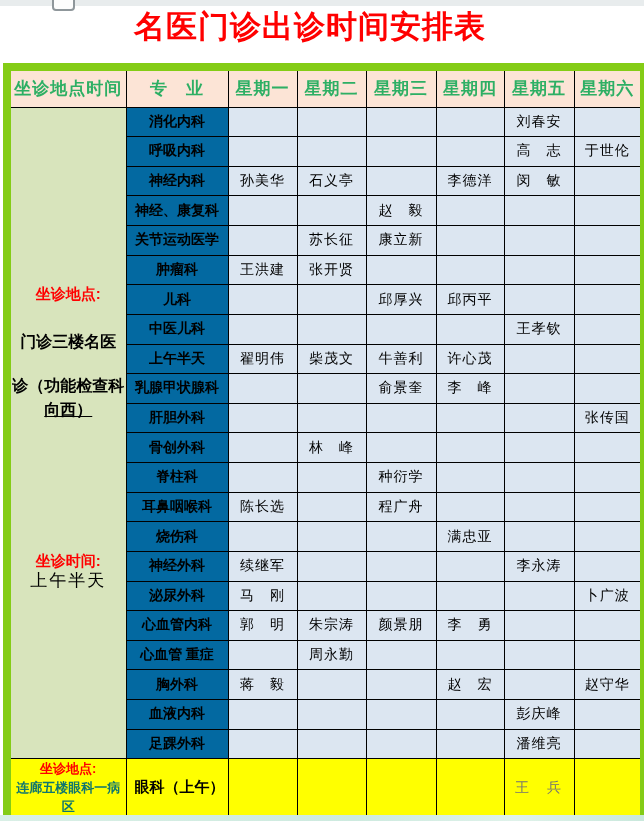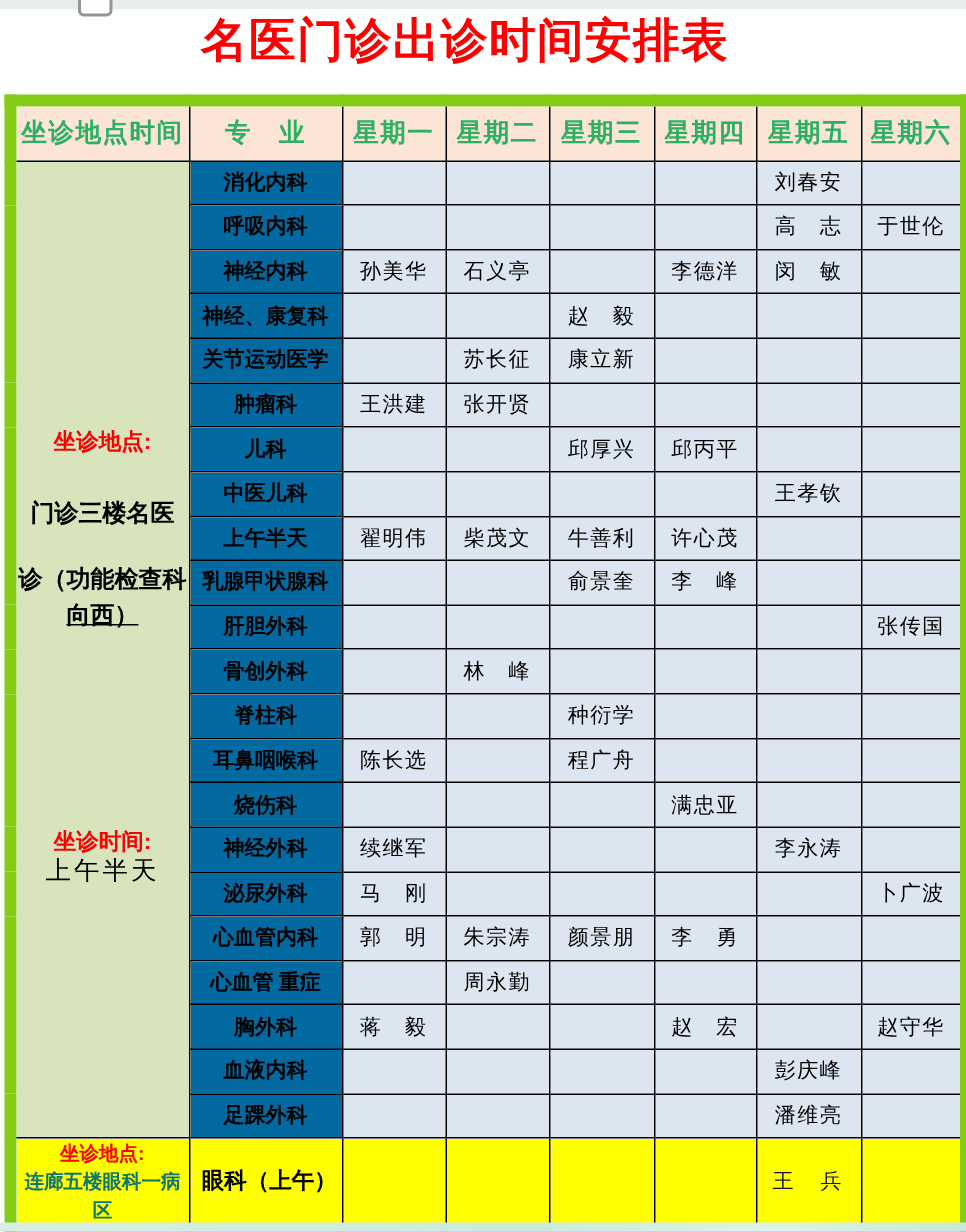--- a/index.html
+++ b/index.html
@@ -99,21 +99,21 @@
     font-weight: bold;
     font-size: 15px;
     text-align: left;
     padding-left: 8px;
     color: #000;
     margin-top: 16px;
   }
   td.eye-day {
     font-size: 14px;
     text-align: center;
-    color: #0f172a;
+    color: #737373;
     letter-spacing: 2px;
   }
 
   .bottom-strip {
     position: absolute; left: 0; top: 815px;
     width: 644px; height: 6px;
     background: linear-gradient(90deg, #d9efe6 0%, #cdeadf 55%, #dff2ea 80%, #c9e8dc 100%);
   }
 </style>
 </head>

